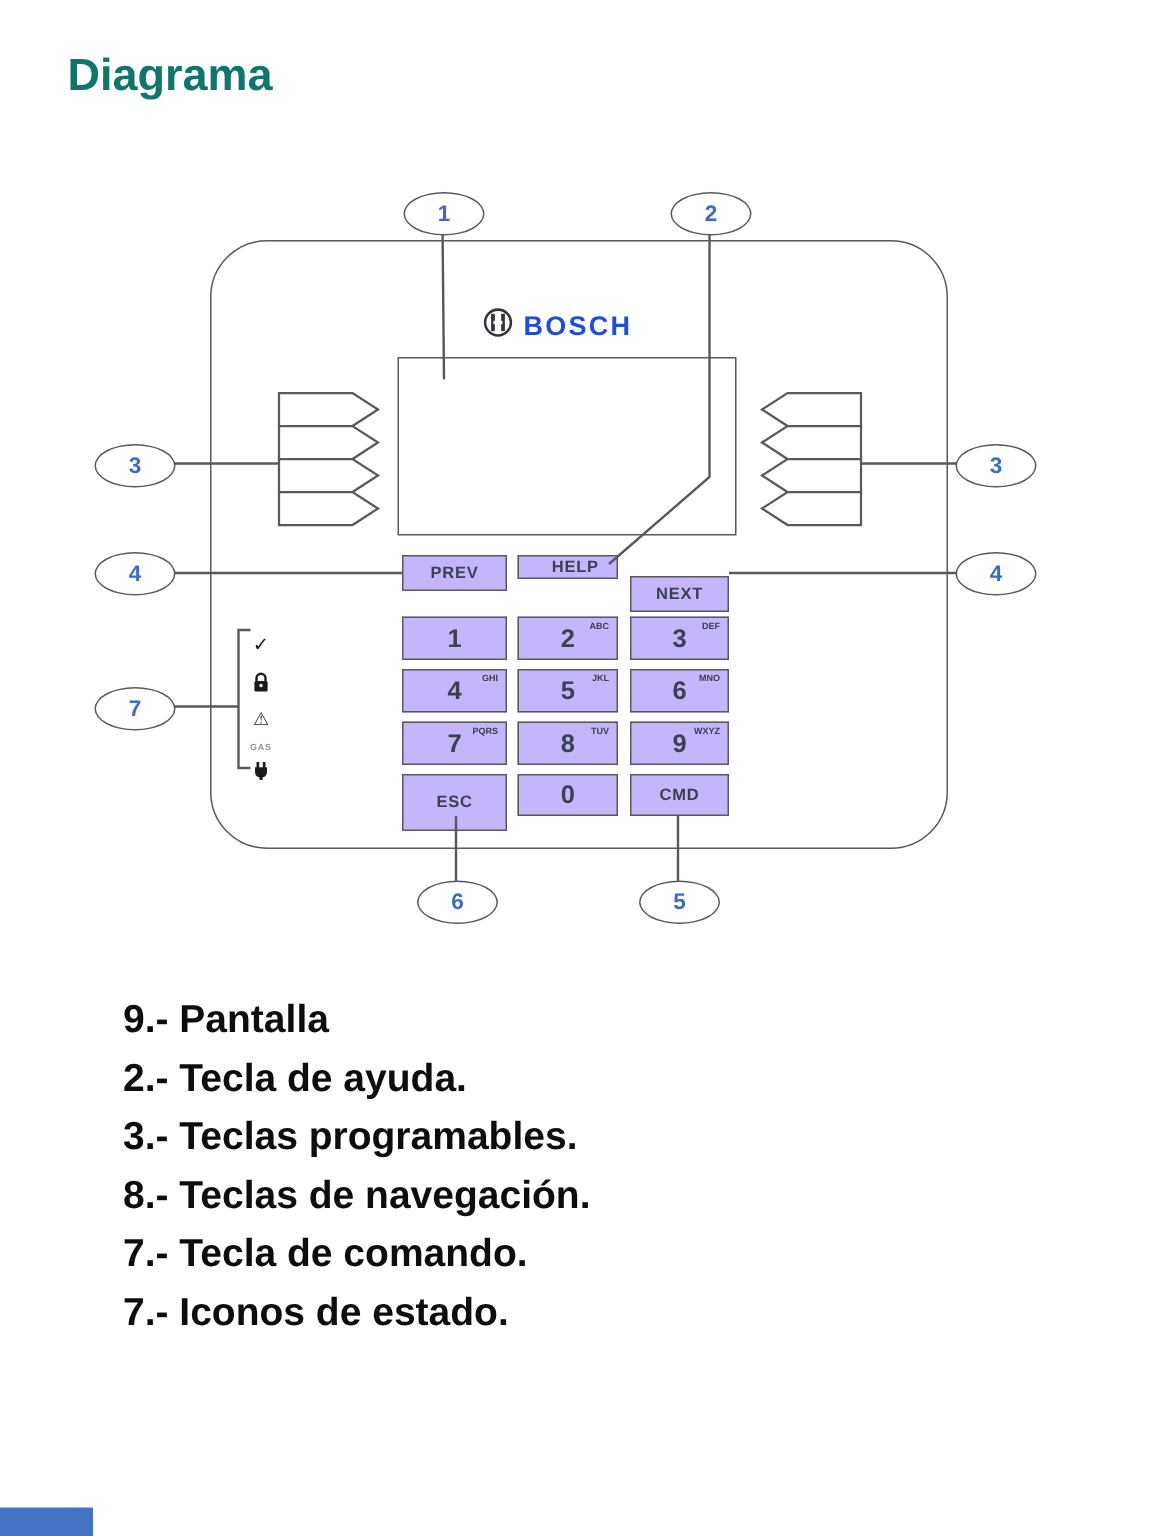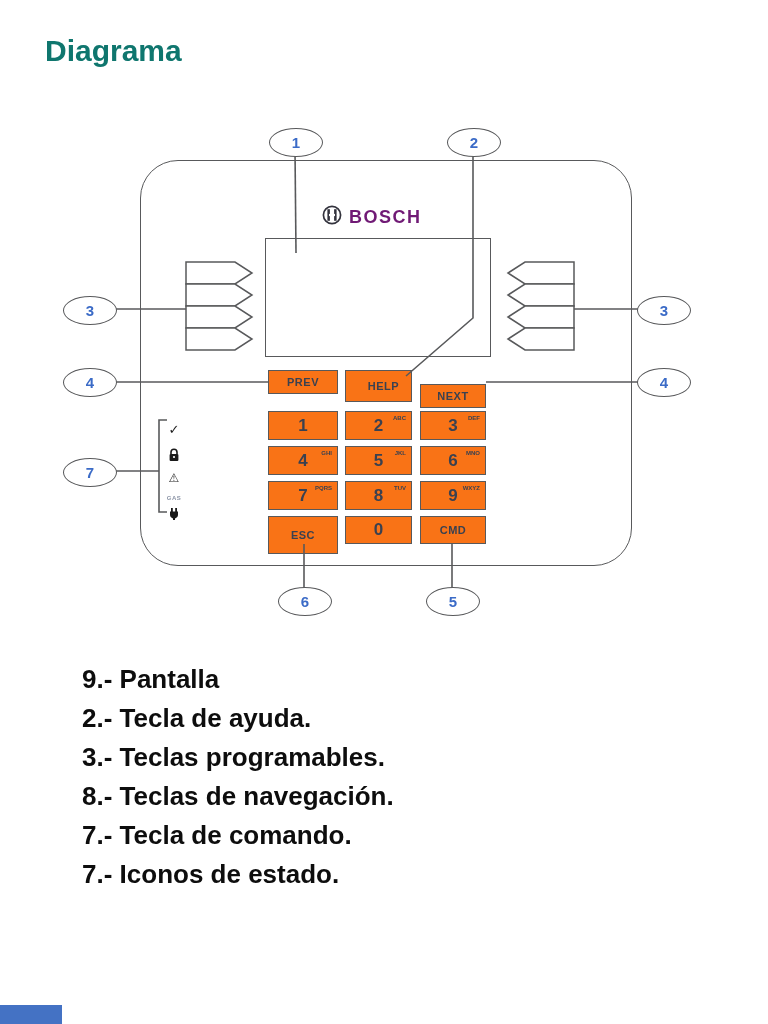--- a/index.html
+++ b/index.html
@@ -7,24 +7,24 @@
          font-family:"Liberation Sans",sans-serif;}
   .page-title{position:absolute;left:45px;top:34px;font-size:30px;font-weight:700;color:#0f766e;}
 
   
   .device-body{position:absolute;left:140px;top:160px;width:490px;height:404px;
                border:1.6px solid #58595b;border-radius:38px;background:#fff;}
   .screen{position:absolute;left:265px;top:238px;width:224px;height:117px;
           border:1.6px solid #58595b;background:#fff;}
   .logo{position:absolute;left:322px;top:204px;width:140px;height:26px;display:flex;
         align-items:center;gap:7px;color:#33333d;}
-  .logo .brand{font-size:18px;font-weight:700;letter-spacing:1.5px;color:#701a75;}
+  .logo .brand{font-size:18px;font-weight:700;letter-spacing:1.5px;color:#1d4ed8;}
 
   
-  .key{position:absolute;border:1.6px solid #58595b;background:#f97316;display:flex;
+  .key{position:absolute;border:1.6px solid #58595b;background:#c4b5fd;display:flex;
        align-items:center;justify-content:center;color:#3a4150;box-sizing:border-box;}
   .nav-key{font-size:11px;font-weight:700;letter-spacing:0.5px;}
   .num-key .digit{font-size:17px;font-weight:700;}
   .num-key .key-letters{position:absolute;top:3px;right:5px;font-size:6px;font-weight:700;}
   .cmd-key{font-size:11px;font-weight:700;letter-spacing:0.5px;}
 
   
   .callout{position:absolute;width:52px;height:27px;border:1.6px solid #58595b;border-radius:50%;
            background:#fff;display:flex;align-items:center;justify-content:center;
            font-size:15px;font-weight:700;color:#3b6bc7;z-index:6;}
@@ -64,21 +64,21 @@
         <rect x="7" y="8.9" width="6" height="2.2" fill="#fff"></rect>
         <rect x="5.4" y="8.9" width="9.2" height="0.01" fill="#33333d"></rect>
       </svg>
     </span>
     <span class="brand">BOSCH</span>
   </div>
 
   <div class="screen"></div>
 
   <div class="key nav-key" style="left:268px;top:370px;width:70px;height:24px;">PREV</div>
-  <div class="key nav-key" style="left:345px;top:370px;width:67px;height:32px;padding-left:10px;">HELP</div>
+  <div class="key nav-key" style="left:345px;top:370px;width:67px;height:16px;padding-left:10px;">HELP</div>
   <div class="key nav-key" style="left:420px;top:384px;width:66px;height:24px;">NEXT</div>
 
   <div class="key num-key" style="left:268px;top:411px;width:70px;height:29px;">
     <span class="digit">1</span>
     <span class="key-letters"></span>
   </div>
   <div class="key num-key" style="left:345px;top:411px;width:67px;height:29px;">
     <span class="digit">2</span>
     <span class="key-letters">ABC</span>
   </div>

